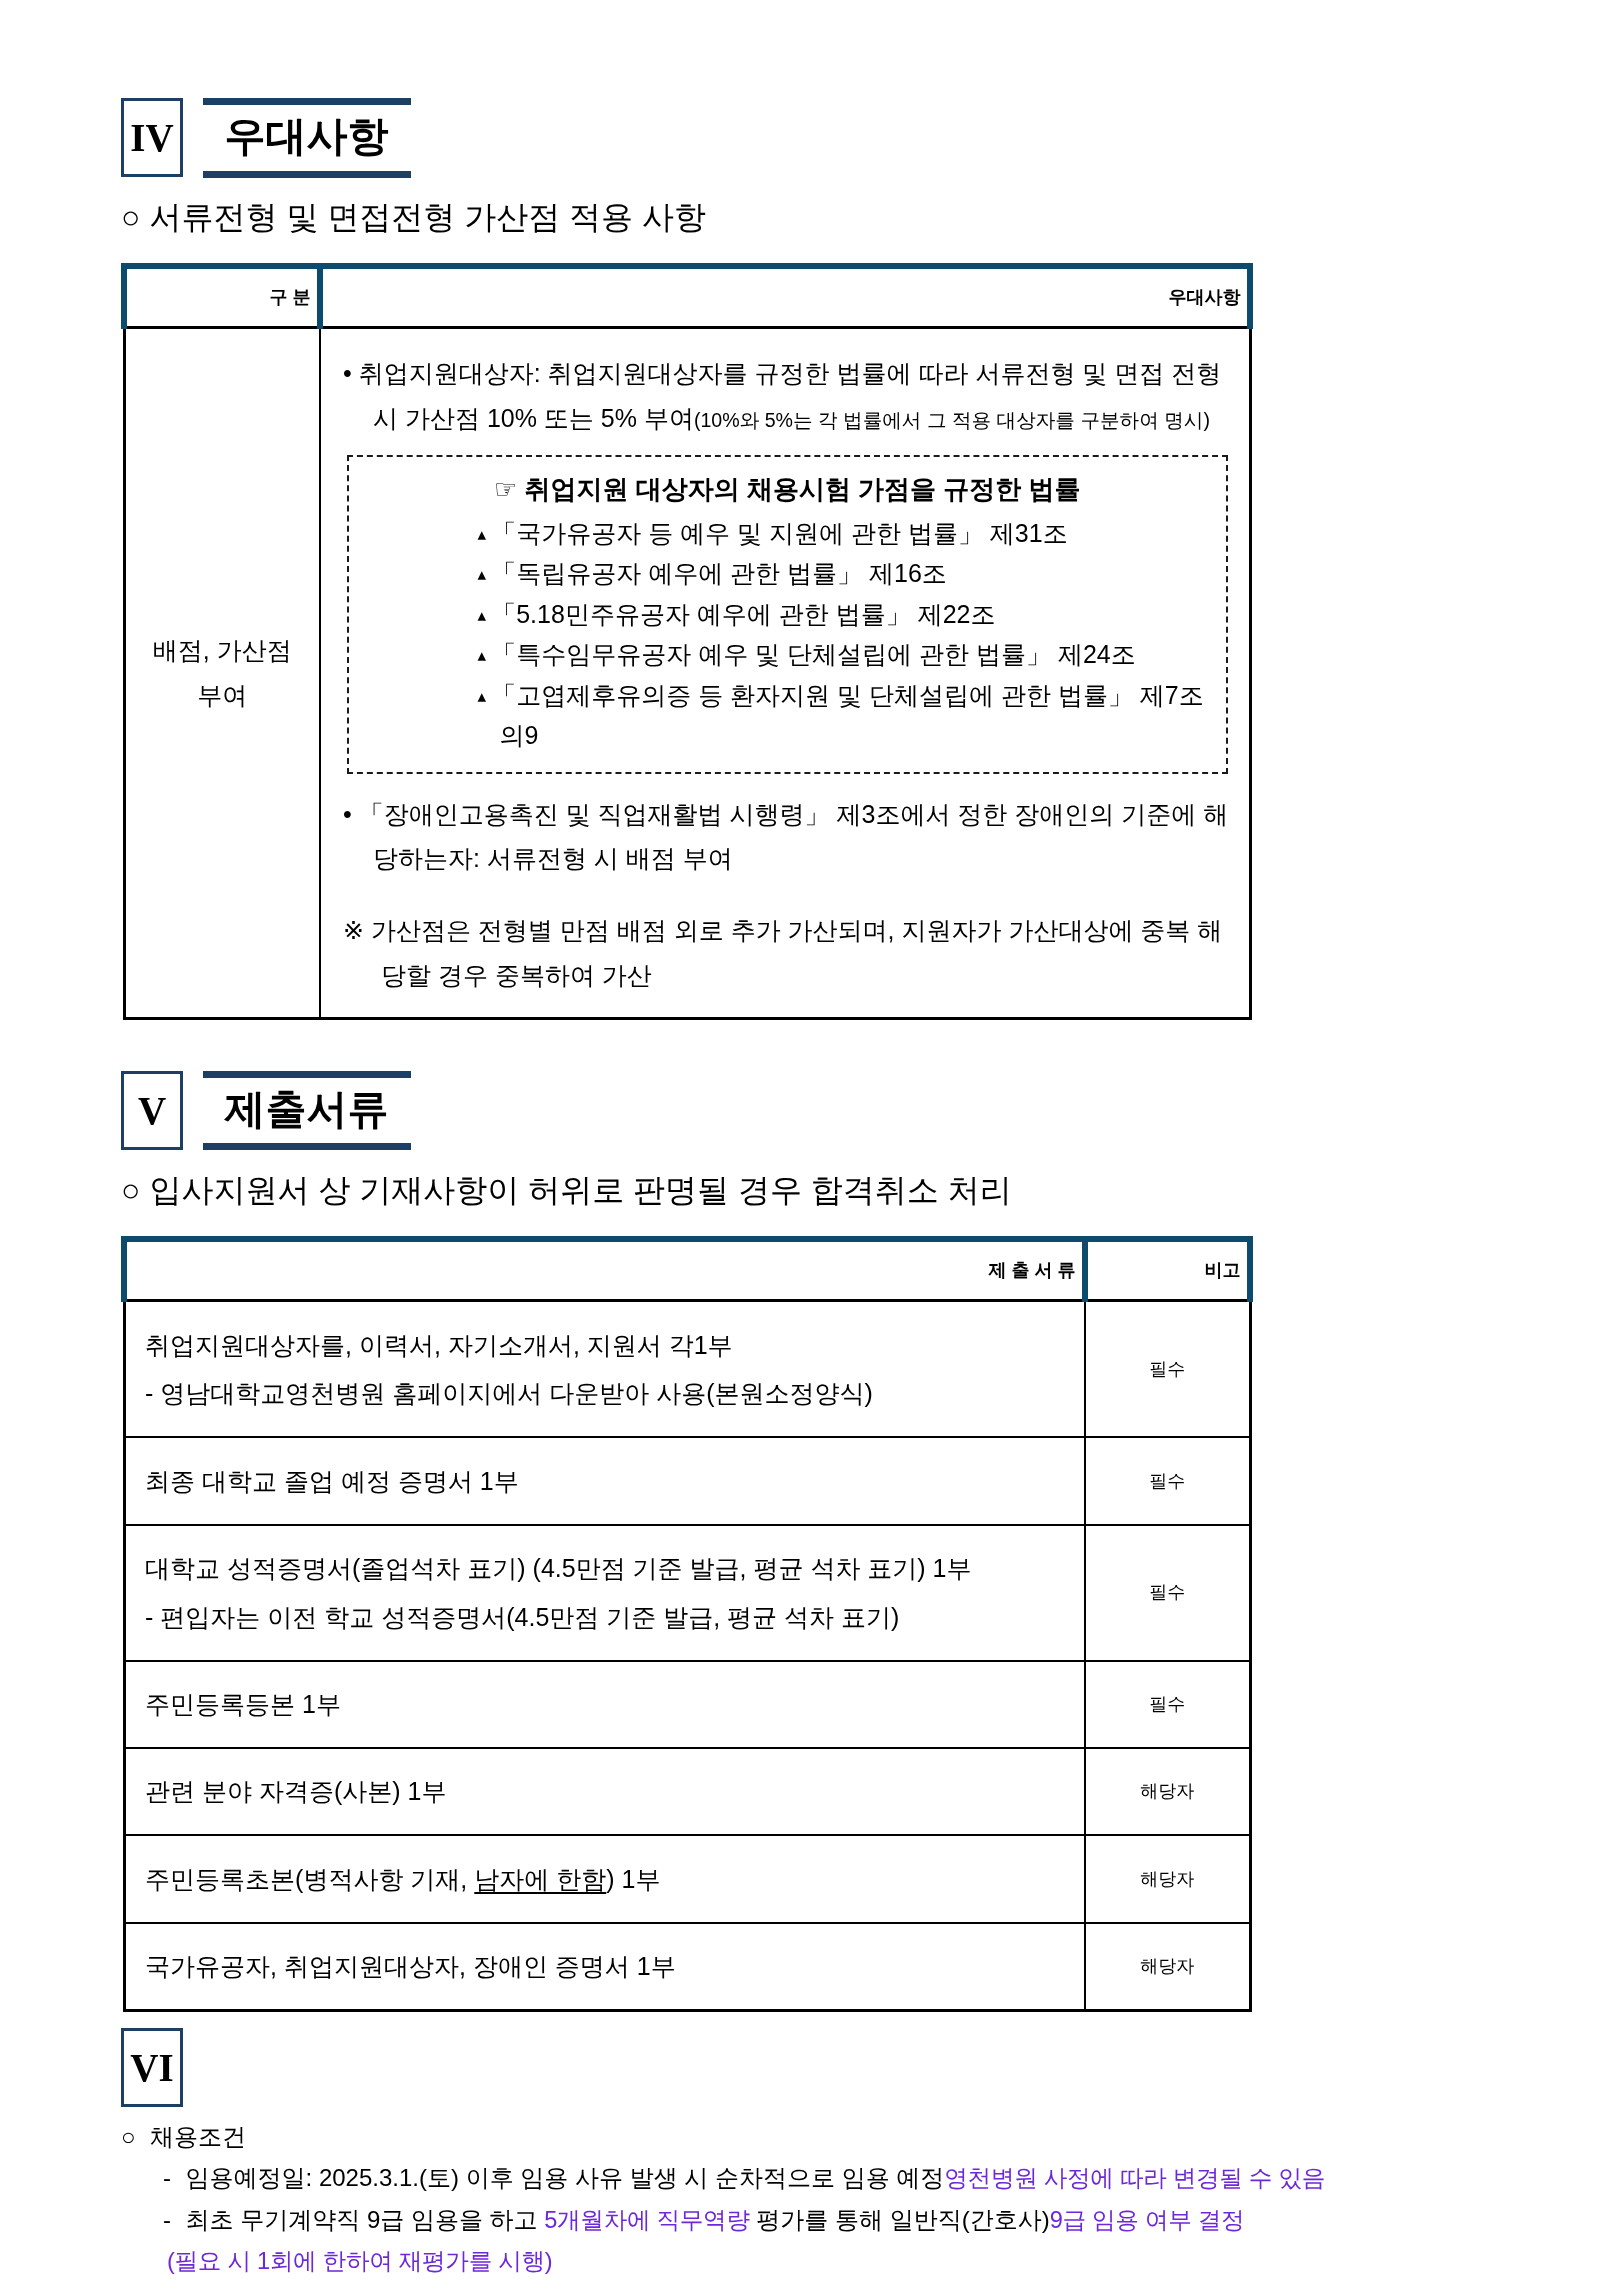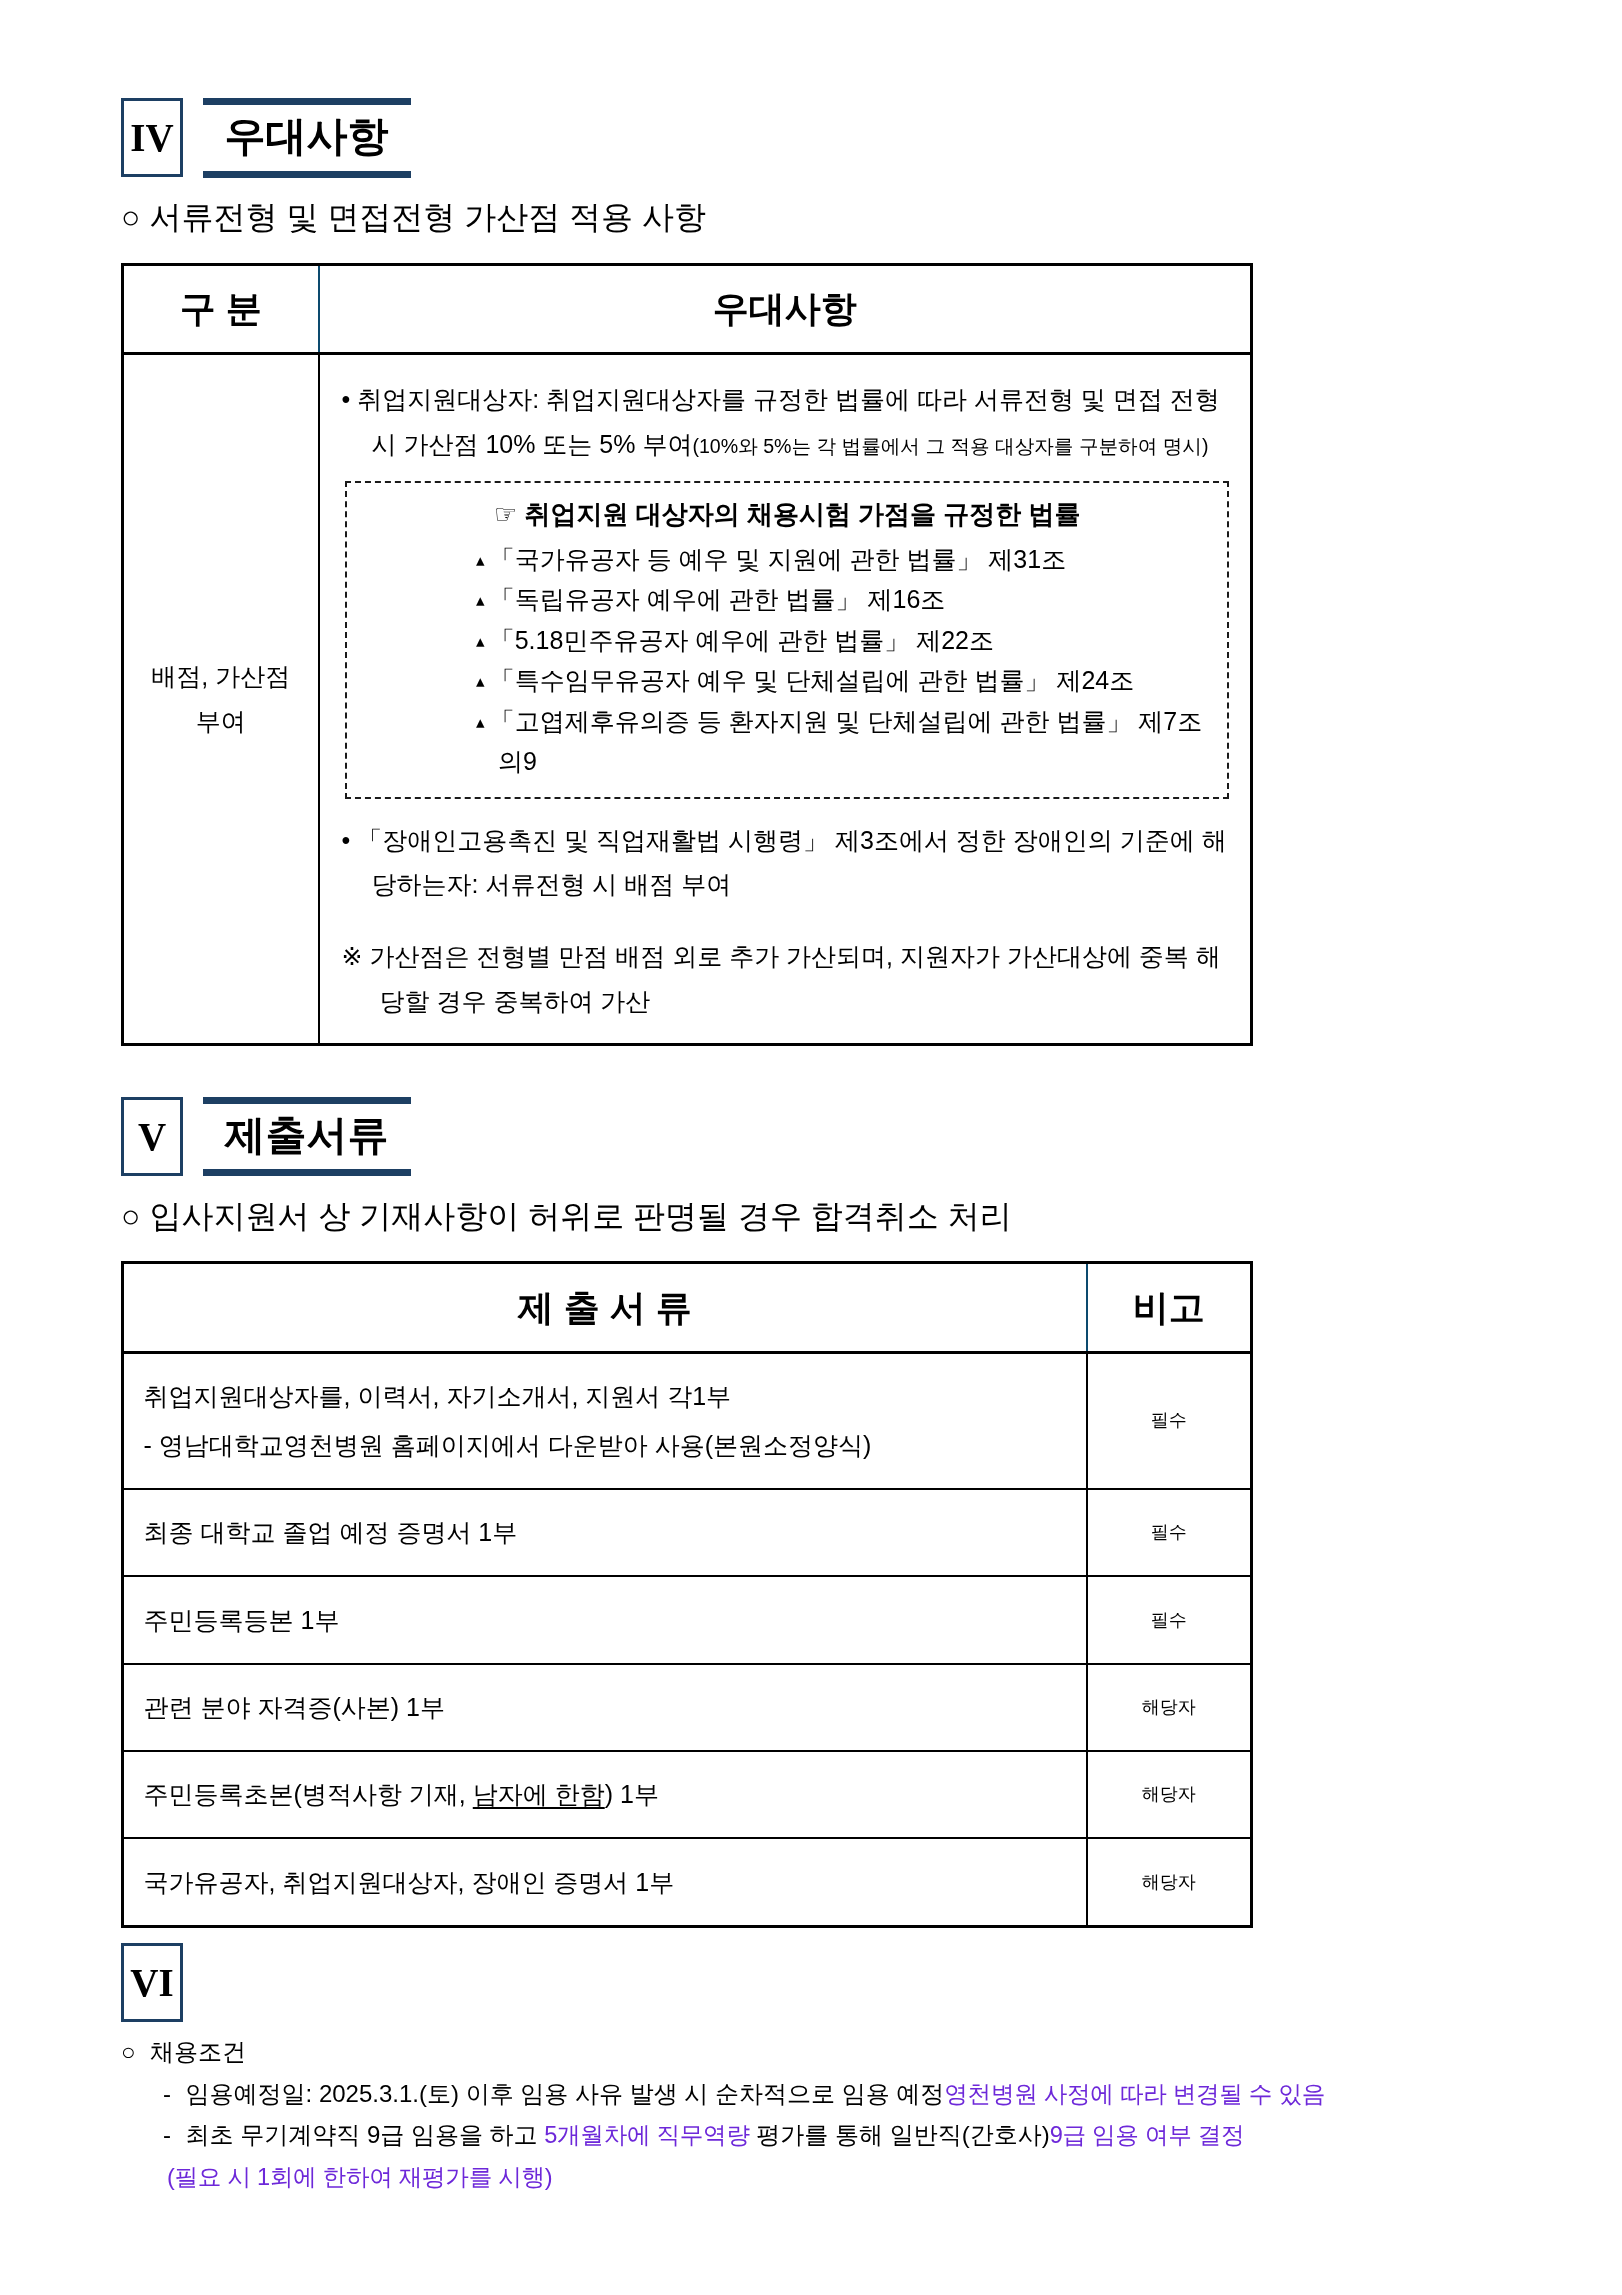--- a/index.html
+++ b/index.html
@@ -20,21 +20,21 @@
   .sec-title{
     font-size:41px;font-weight:700;line-height:1.15;
     padding:7.9px 22px 10.5px 22px;
     border-top:7.9px solid var(--navy);
     border-bottom:7.9px solid var(--navy);
   }
   .intro{margin:3.9px 0 19.6px 0;font-size:32px;}
   .intro .mk{margin-right:9.2px;}
   
   table{border-collapse:collapse;width:1132px;border:3.9px solid #000;table-layout:fixed;}
-  th{font-size:36px;font-weight:700;padding:14.4px 6.5px;border:2px solid #0c4a6e;text-align:center;}
+  th{font-size:18px;font-weight:700;padding:14.4px 6.5px;border:6px solid #0c4a6e;text-align:right;}
   td{border:2px solid #000;vertical-align:middle;}
   thead th{border-bottom:3.3px solid #000;}
   .t1-label{width:196px;text-align:center;font-size:25px;line-height:1.8;}
   .t1-cell{padding:17px 19.6px 19.6px 22px;}
   .hang{padding-left:30px;text-indent:-30px;line-height:1.78;margin:5.2px 0;}
   .hang .mk{display:inline;}
   .small{font-size:19.6px;}
   .light{font-weight:400;color:#6d28d9;font-size:23.6px;letter-spacing:-0.3px;}
   .u{text-decoration:underline;text-underline-offset:3.9px;}
   .law-box{border:2px dashed #1a1a1a;margin:14.4px 1.3px 18.3px 3.9px;padding:11.8px 19.6px 15.7px 19.6px;}
@@ -140,20 +140,27 @@
           <td class="note">필수</td>
         </tr>
         <tr>
           <td class="doc">
             <div class="doc-line"><span>최종 대학교 졸업 예정 증명서 1부</span></div>
           </td>
           <td class="note">필수</td>
         </tr>
         <tr>
           <td class="doc">
+            <div class="doc-line"><span>대학교 성적증명서(졸업석차 표기) (4.5만점 기준 발급, 평균 석차 표기) 1부</span></div>
+            <div class="doc-line"><span>- 편입자는 이전 학교 성적증명서(4.5만점 기준 발급, 평균 석차 표기)</span></div>
+          </td>
+          <td class="note">필수</td>
+        </tr>
+        <tr>
+          <td class="doc">
             <div class="doc-line"><span>주민등록등본 1부</span></div>
           </td>
           <td class="note">필수</td>
         </tr>
         <tr>
           <td class="doc">
             <div class="doc-line"><span>관련 분야 자격증(사본) 1부</span></div>
           </td>
           <td class="note">해당자</td>
         </tr>

